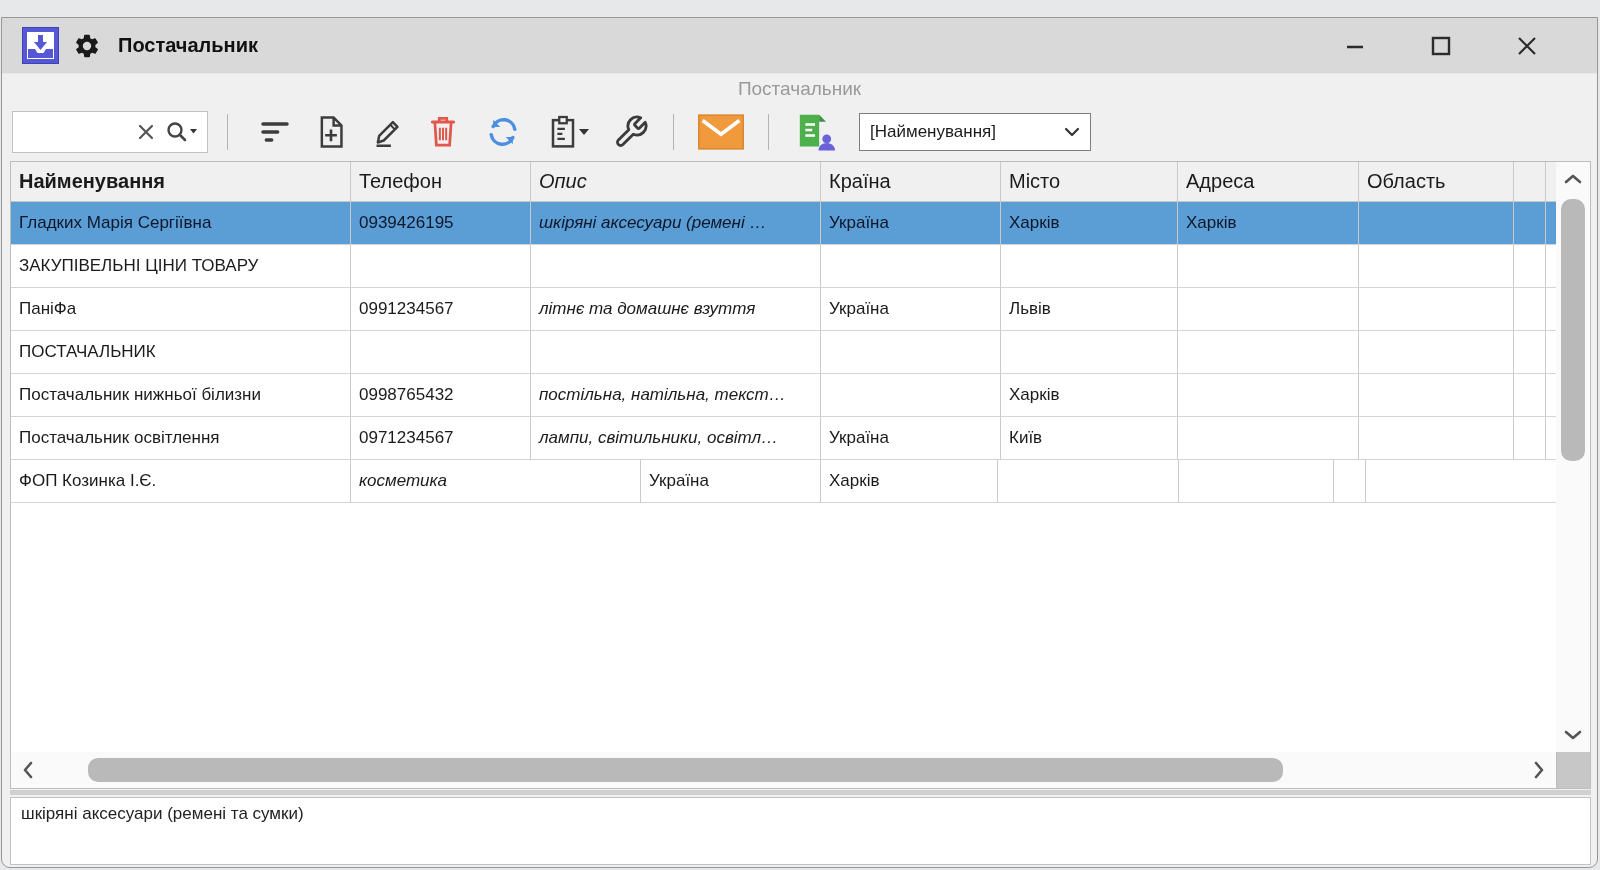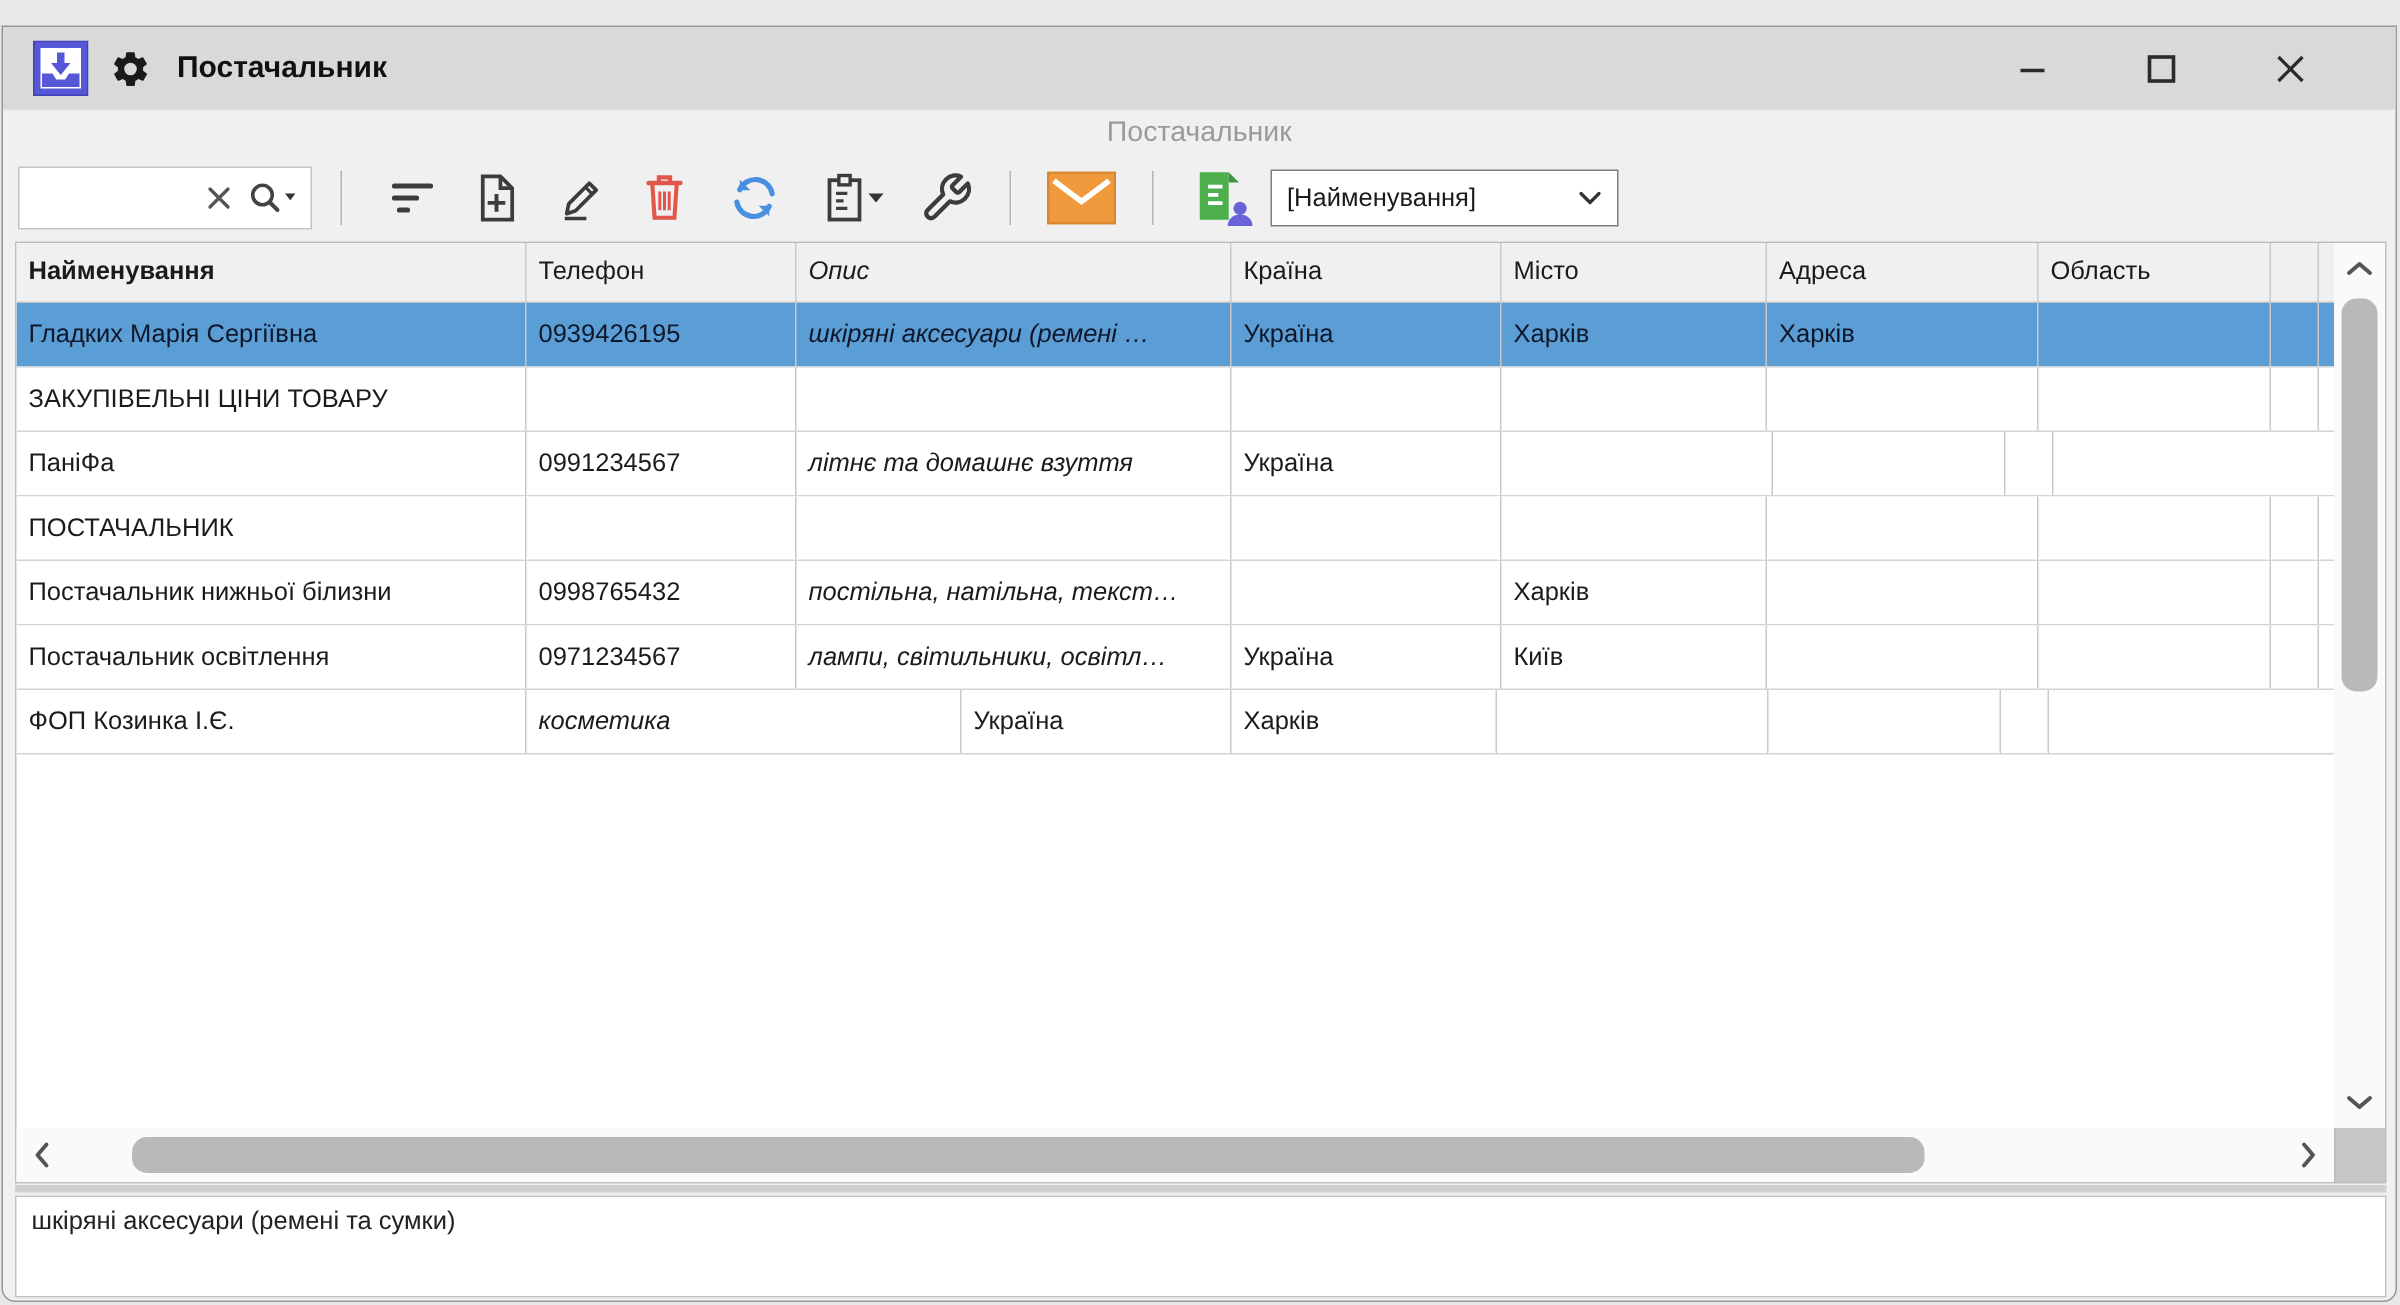--- a/index.html
+++ b/index.html
@@ -20,29 +20,29 @@
   .grouplabel { position:absolute; left:0; top:60px; width:100%; text-align:center; font-size:19px; color:#9a9a9a; }
 
   
   .toolbar { position:absolute; left:10px; top:92px; height:44px; right:10px; display:flex; align-items:center; }
   .searchbox { width:196px; height:42px; background:#fff; border:1px solid #c2c2c2; display:flex; align-items:center; }
   .searchbox input { flex:1; min-width:10px; height:100%; border:none; outline:none; font-size:16px; padding-left:8px; background:transparent; }
   .sbicon { flex:0 0 auto; display:flex; align-items:center; margin-right:8px; }
   .tsep { width:1px; height:36px; background:#b4b4b4; margin:0 19px; }
   .tbtn { width:36px; height:38px; display:flex; align-items:center; justify-content:center; margin:0 10px; }
   .tbtn.withcaret { width:48px; }
-  .combobox { width:232px; height:38px; margin-left:0; background:#fff; border:1px solid #7c7c7c; display:flex; align-items:center; padding:0 10px; font-size:17px; }
+  .combobox { width:232px; height:38px; margin-left:12px; background:#fff; border:1px solid #7c7c7c; display:flex; align-items:center; padding:0 10px; font-size:17px; }
   .combobox .cval { flex:1; white-space:nowrap; overflow:hidden; }
 
   
   .grid { position:absolute; left:8px; top:143px; width:1581px; height:628px; background:#fff; border:1px solid #bdbdbd; }
   .gridcontent { position:absolute; left:0; top:0; right:34px; bottom:36px; overflow:hidden; }
   .trow { display:flex; width:100%; }
   .thead { height:40px; background:#f0f0f0; border-bottom:1px solid #c6c6c6; }
-  .thead .cell { line-height:38px; font-size:17px; color:#1b1b1b; }
+  .thead .cell { line-height:38px; font-size:20px; color:#1b1b1b; }
   .thead .cell.c0 { font-weight:bold; }
   .drow { height:43px; background:#fff; border-bottom:1px solid #d4d4d4; }
   .drow .cell { line-height:42px; font-size:17px; }
   .drow.selected { background:#5b9dd5; color:#0f172a; }
   .cell { padding:0 8px; white-space:nowrap; overflow:hidden; border-right:1px solid #c9c9c9; height:100%; }
   .c0 { width:340px; } .c1 { width:180px; } .c2 { width:290px;font-style:italic; } .c3 { width:180px; }
   .c4 { width:177px; } .c5 { width:181px; } .c6 { width:155px; } .cx { width:32px; padding:0; } 
   .cf { flex:1; border-right:none; padding:0; }
 
   
@@ -241,20 +241,21 @@
         <div class="cell c6"></div>
         <div class="cell cx"></div>
           <div class="cell cf"></div>
       </div>
 
       <div class="trow drow">
         <div class="cell c0">ПаніФа</div>
         <div class="cell c1">0991234567</div>
         <div class="cell c2">літнє та домашнє взуття</div>
         <div class="cell c3">Україна</div>
+        <div class="cell c4">Львів</div>
         <div class="cell c5"></div>
         <div class="cell c6"></div>
         <div class="cell cx"></div>
           <div class="cell cf"></div>
       </div>
 
       <div class="trow drow">
         <div class="cell c0">ПОСТАЧАЛЬНИК</div>
         <div class="cell c1"></div>
         <div class="cell c2"></div>

